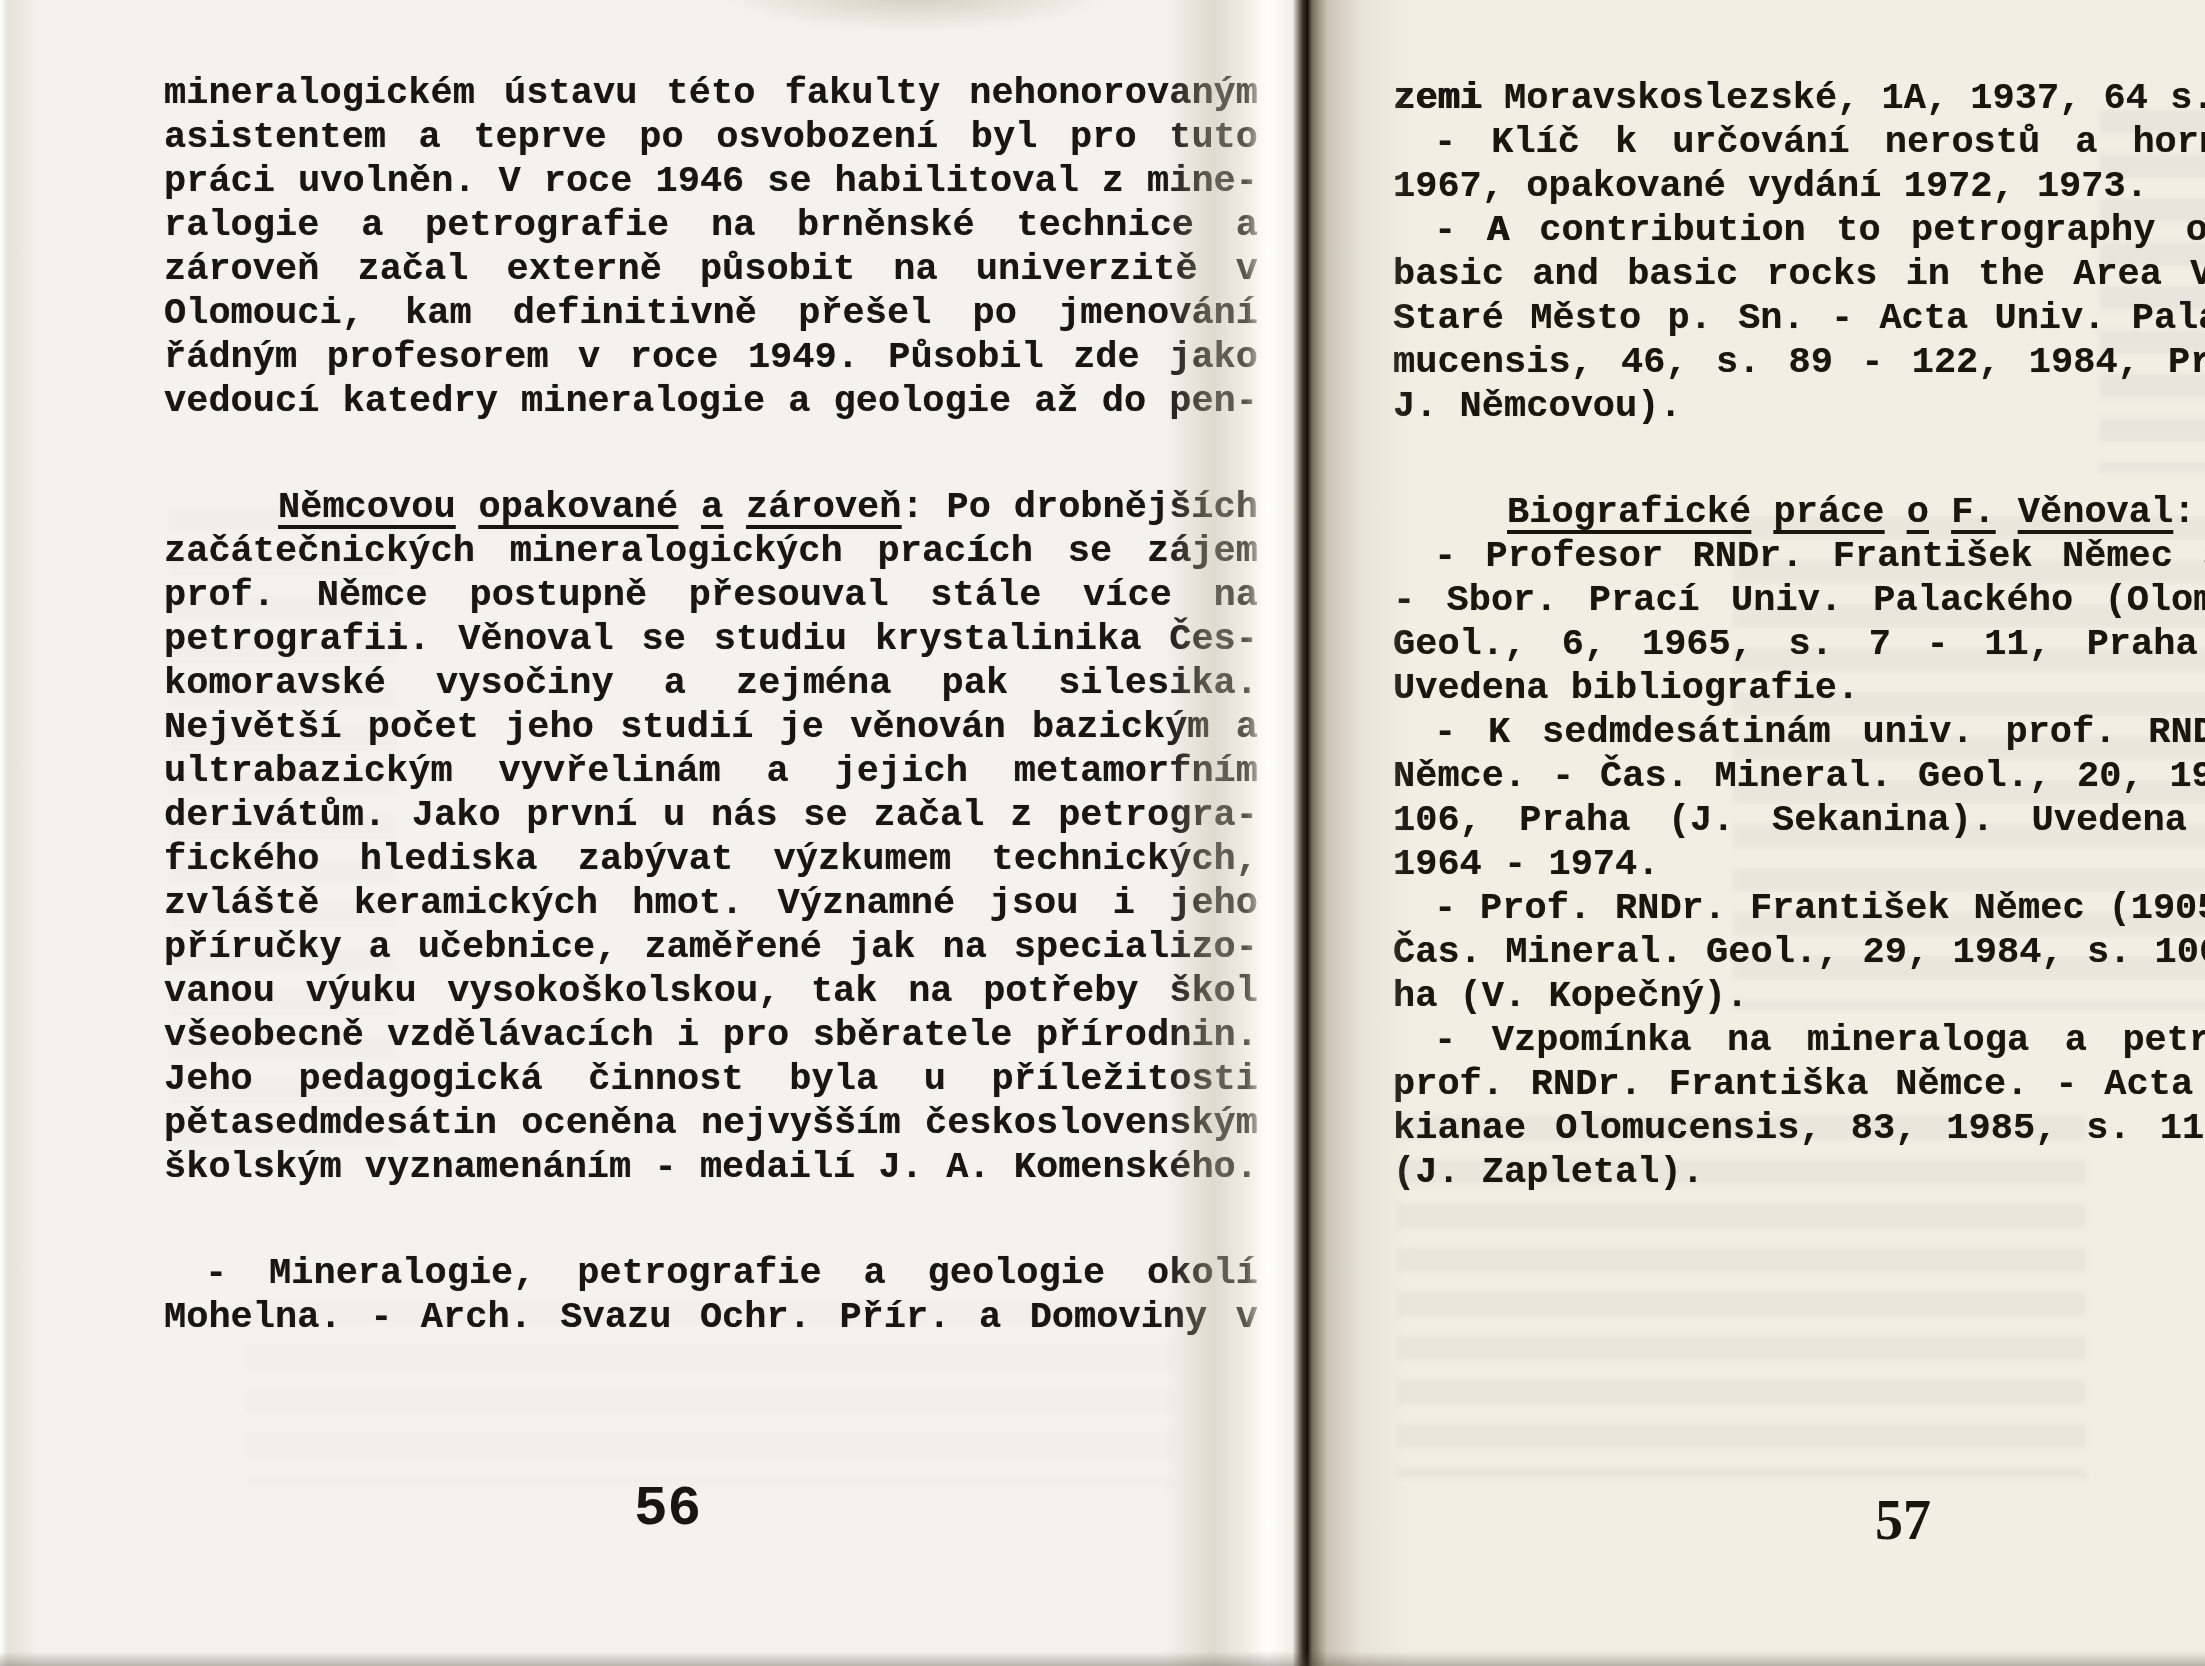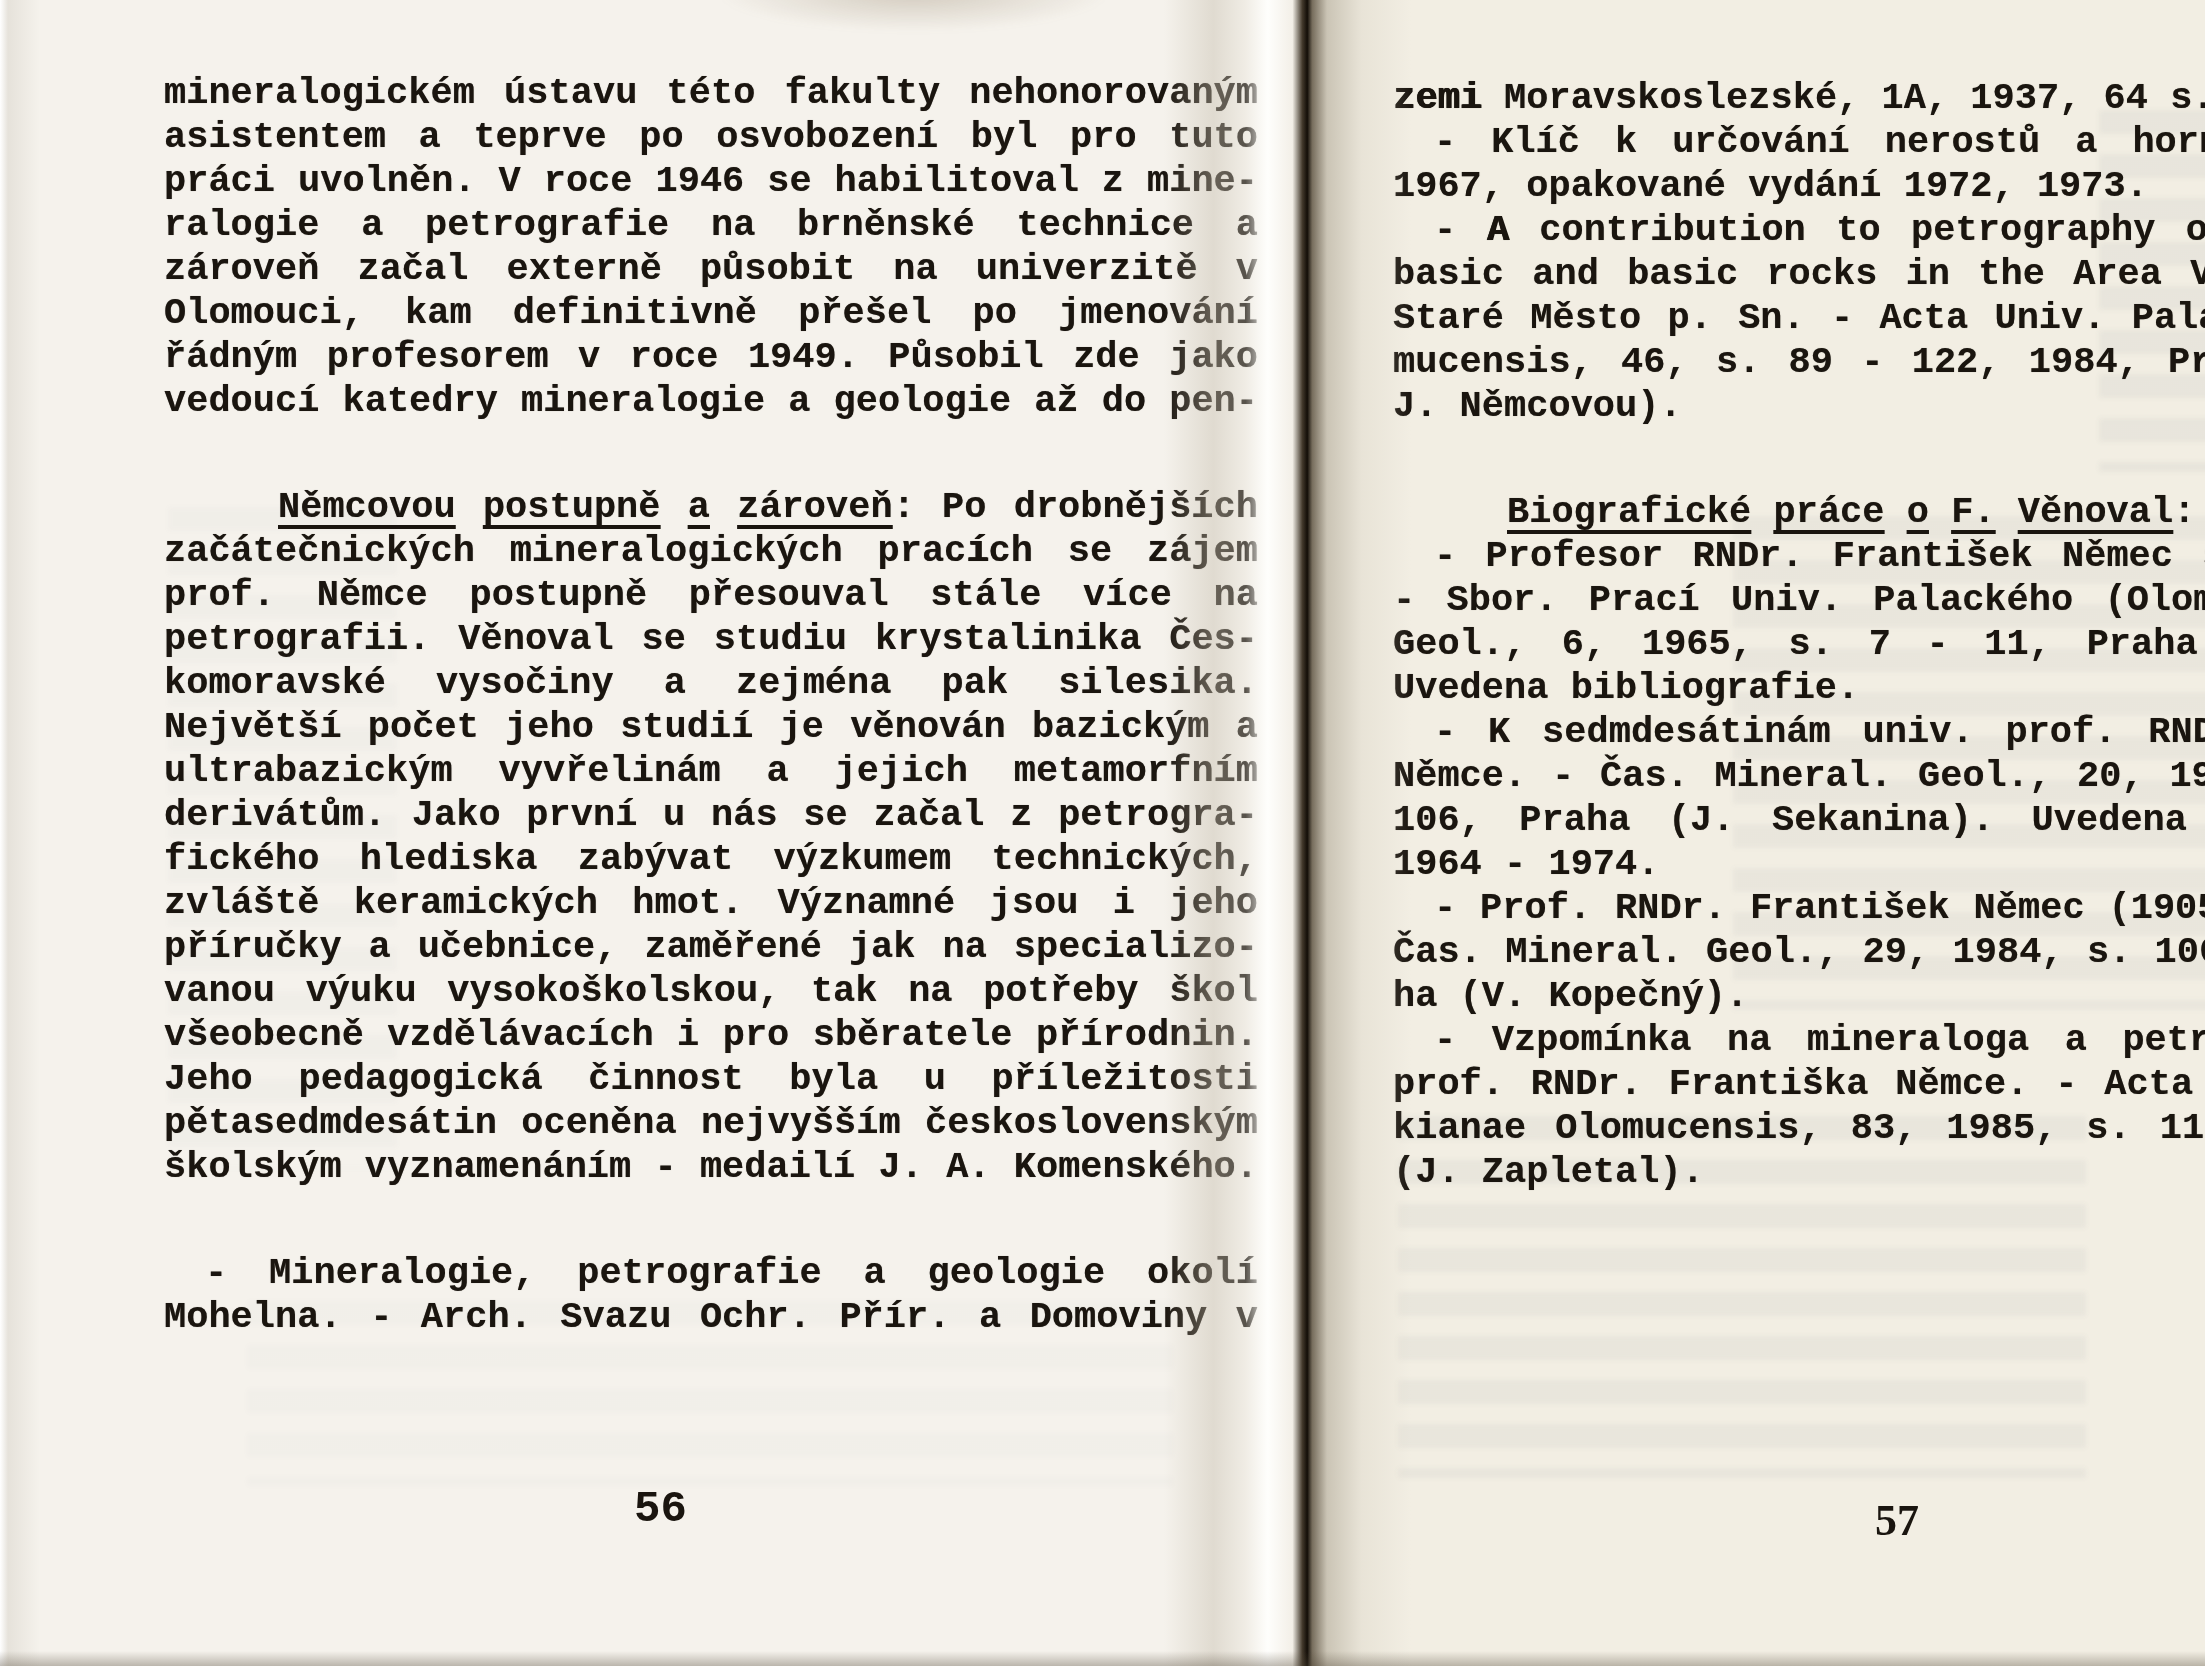--- a/index.html
+++ b/index.html
@@ -76,21 +76,21 @@
     text-decoration:underline;
     text-decoration-thickness:4.4px;
     text-underline-offset:8px;
     text-decoration-color:#1a150f;
   }
   span.b{
     text-shadow:1.1px 0 currentColor,0.4px 0 currentColor,0 0 0.7px rgba(26,21,15,.55);
   }
   .pagenum{
     position:absolute;
-    font-size:44px;
+    font-size:56px;
     line-height:49px;
   }
   .pn-left{left:634px;top:1485px;}
   .pn-right{left:1875px;top:1496px;font-family:Liberation Serif, serif;}
 </style>
 </head>
 <body>
 
 <div class="scan">
 
@@ -106,21 +106,21 @@
   <div class="textblock tb-left" id="tb-left">
       <div class="line j">mineralogickém ústavu této fakulty nehonorovaným</div>
       <div class="line j">asistentem a teprve po osvobození byl pro tuto</div>
       <div class="line j">práci uvolněn. V roce 1946 se habilitoval z mine-</div>
       <div class="line j">ralogie a petrografie na brněnské technice a</div>
       <div class="line j">zároveň začal externě působit na univerzitě v</div>
       <div class="line j">Olomouci, kam definitivně přešel po jmenování</div>
       <div class="line j">řádným profesorem v roce 1949. Působil zde jako</div>
       <div class="line j">vedoucí katedry mineralogie a geologie až do pen-</div>
       <div class="gap"></div>
-      <div class="line j ind5"><span class="u">Němcovou</span> <span class="u">postupně</span> <span class="u">a</span> <span class="u">zároveň</span>: Po drobnějších</div>
+      <div class="line j ind5"><span class="u">Němcovou</span> <span class="u">opakované</span> <span class="u">a</span> <span class="u">zároveň</span>: Po drobnějších</div>
       <div class="line j">začátečnických mineralogických prac<span class="b">í</span>ch se zájem</div>
       <div class="line j">prof. Němce postupně přesouval stále více na</div>
       <div class="line j">petrografii. Věnoval se studiu krystalinika Čes-</div>
       <div class="line j">komoravské vysočiny a zejména pak silesika.</div>
       <div class="line j">Největší počet jeho studií je věnován bazickým a</div>
       <div class="line j">ultrabazickým vyvřelinám a jejich metamorfním</div>
       <div class="line j">derivátům. Jako první u nás se začal z petrogra-</div>
       <div class="line j">fického hlediska zabývat výzkumem technických,</div>
       <div class="line j">zvláště keramických hmot. Významné jsou i jeho</div>
       <div class="line j">příručky a učebnice, zaměřené jak na specializo-</div>

